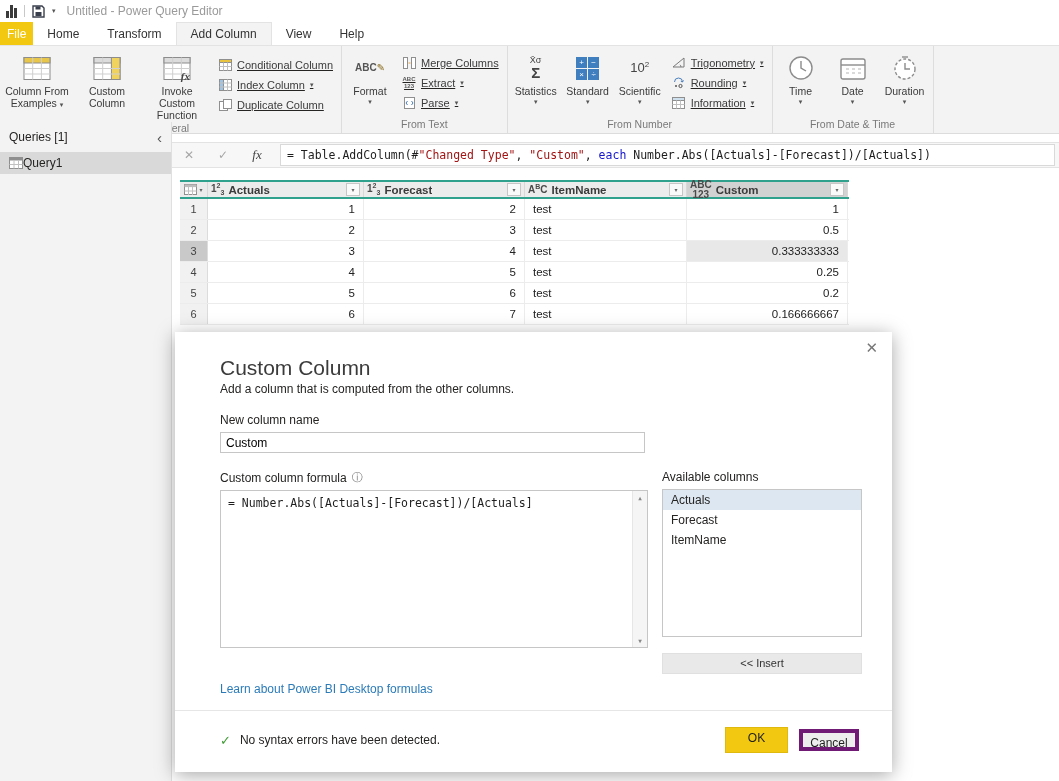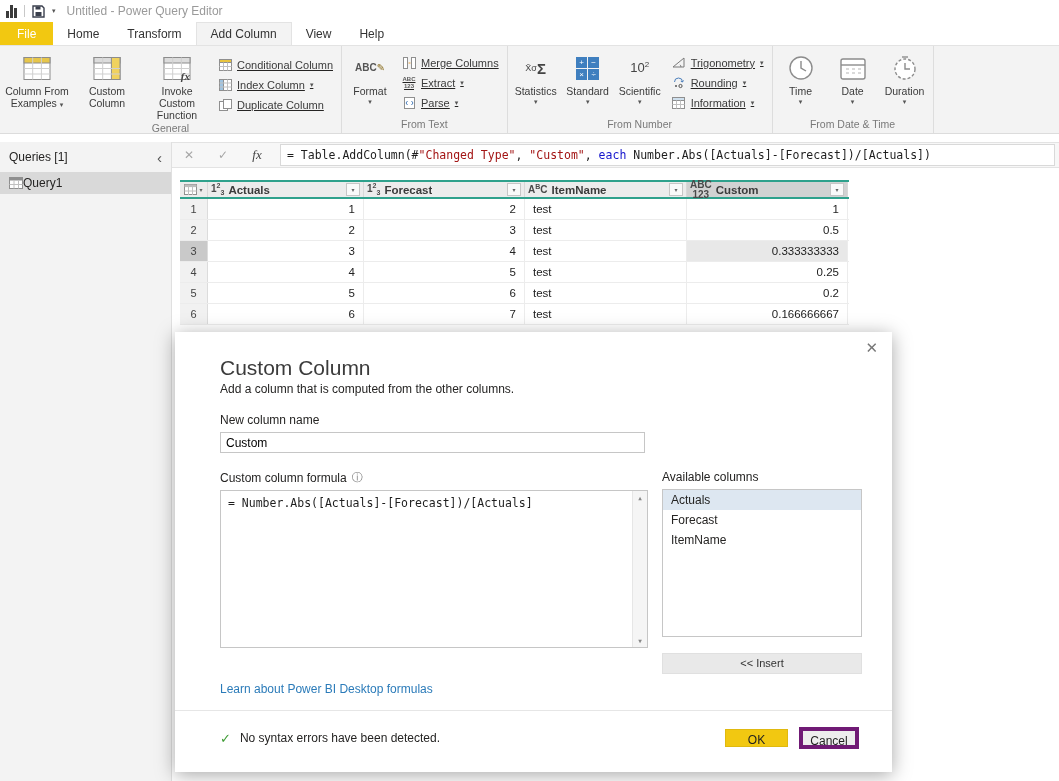--- a/index.html
+++ b/index.html
@@ -12,46 +12,46 @@
   .titlebar { height:22px; display:flex; align-items:center; gap:7px; padding-left:6px; background:#fff; }
   .logo { display:flex; align-items:flex-end; gap:1px; height:13px; }
   .logo i { display:block; width:3px; background:#3b3b3b; }
   .logo i:nth-child(1){height:7px;} .logo i:nth-child(2){height:13px;} .logo i:nth-child(3){height:10px;}
   .tb-sep { width:1px; height:12px; background:#c8c8c8; }
   .tb-caret { font-size:7px; color:#555; }
   .tb-title { color:#9a9a9a; font-size:12px; margin-left:4px; }
   
   .tabbar { height:24px; display:flex; background:#fff; border-bottom:1px solid #e3e3e3; }
   .tab { padding:0 14px; display:flex; align-items:center; font-size:12px; color:#333; }
-  .tab.file { background:var(--accent); color:#fff; padding:0 17px; }
+  .tab.file { background:var(--accent); color:#fff; padding:0 7px; }
   .tab.active { background:#f3f3f3; border:1px solid #e3e3e3; border-bottom:none; }
   
   .ribbon { height:88px; background:#f3f3f3; border-bottom:1px solid #dcdcdc; display:flex; }
   .rgroup { display:flex; flex-direction:column; border-right:1px solid #ddd; padding:2px 2px 0; }
   .rgroup-content { flex:1; display:flex; align-items:stretch; }
   .rgroup-label { text-align:center; font-size:10.5px; color:#797979; padding:1px 6px 3px; }
   .bigbtn { min-width:52px; max-width:70px; display:flex; flex-direction:column; align-items:center; padding:5px 3px 0; font-size:10.5px; color:#3b3b3b; text-align:center; line-height:1.15; }
   .bicon { height:30px; display:flex; align-items:center; justify-content:center; margin-bottom:2px; position:relative; }
   .caret-b { display:block; font-size:7px; color:#555; margin-top:1px; }
   .ci { font-size:7px; color:#555; }
   .smallcol { display:flex; flex-direction:column; justify-content:center; gap:3px; padding:0 6px;text-decoration:underline; }
   .smallbtn { display:flex; align-items:center; gap:5px; font-size:11px; color:#3b3b3b; height:17px; white-space:nowrap; }
   .sicon { width:14px; display:inline-flex; align-items:center; justify-content:center; flex:0 0 auto; }
   .fx-ov { position:absolute; right:1px; bottom:0; font-family:"Liberation Serif",serif; font-style:italic; font-weight:700; font-size:11px; color:#444; }
   .abc-ic { font-size:10px; font-weight:700; color:#555; letter-spacing:0; }
   .pencil { font-size:10px; color:#8a6d1f; }
-  .stat-ic { display:flex; flex-direction:row; align-items:center; line-height:1; color:#444; }
+  .stat-ic { display:flex; flex-direction:column; align-items:center; line-height:1; color:#444; }
   .stat-ic .top { font-size:9px; } .stat-ic .sig { font-size:15px; font-weight:700; }
   .std-ic { display:grid; grid-template-columns:11px 11px; grid-template-rows:11px 11px; gap:1px; }
   .std-ic span { background:#3f7fbf; color:#fff; font-size:8px; line-height:11px; text-align:center; }
   .sci-ic { font-size:13px; color:#444; font-weight:400;text-align:right; }
   .sci-ic sup { font-size:8px; }
   .stack-tiny { display:flex; flex-direction:column; font-size:6px; font-weight:700; line-height:1.1; color:#555; text-align:center; }
   
-  .sidebar { position:absolute; left:0; top:142px; bottom:0; width:172px; background:#f3f3f3; border-right:1px solid #e0e0e0; }
+  .sidebar { position:absolute; left:0; top:122px; bottom:0; width:172px; background:#f3f3f3; border-right:1px solid #e0e0e0; }
   .sidebar-header { height:30px; display:flex; align-items:center; padding:0 9px; font-size:12px; color:#252423; }
   .collapse { margin-left:auto; font-size:15px; color:#555; line-height:1; }
   .query-item { height:22px; display:flex; align-items:center; padding:0 9px; background:#d9d9d9; font-size:12px; color:#252423; }
   
   .content { position:absolute; left:172px; top:134px; right:0; bottom:0; background:#fff; }
   .formulabar { margin-top:8px; height:26px; display:flex; align-items:center; background:#f7f7f7; border-top:1px solid #e3e3e3; border-bottom:1px solid #e3e3e3; }
   .fbtn { width:34px; text-align:center; font-size:12px; color:#a6a6a6; }
   .fbtn.fx { font-family:"Liberation Serif",serif; font-style:italic; font-size:13px; color:#444; }
   .formula-input { flex:1; margin:0 4px 0 6px; height:22px; background:#fff; border:1px solid #d9d9d9; font-family:"DejaVu Sans Mono","Liberation Mono",monospace; font-size:11.5px; line-height:20px; padding:0 6px; white-space:nowrap; overflow:hidden; color:#1e1e1e; }
   .fp-string { color:var(--string); }
@@ -90,21 +90,21 @@
   .fscroll { position:absolute; right:0; top:0; bottom:0; width:15px; background:#f5f5f5; border-left:1px solid #e6e6e6; display:flex; flex-direction:column; justify-content:space-between; align-items:center; padding:3px 0; font-size:6px; color:#888; }
   .listbox { margin-top:5px; height:148px; border:1px solid #c6c6c6; list-style:none; overflow:hidden; }
   .listbox li { height:20px; line-height:20px; padding:0 8px; font-size:12px; color:#252423; }
   .listbox li.selected { background:#dde7f1; }
   .insert-btn { margin-top:16px; width:200px; height:21px; background:#e9e9e9; border:1px solid #e0e0e0; font-size:11px; color:#333; text-align:center; line-height:19px; }
   .dlg-link { margin-top:8px; font-size:12px; color:var(--link); }
   .dlg-divider { height:1px; background:#e6e6e6; margin:14px -33px 0 -45px; }
   .dlg-footer { display:flex; align-items:center; margin-top:16px; }
   .status { display:flex; align-items:center; gap:9px; font-size:12px; color:#252423; }
   .check { color:var(--success); font-weight:700; font-size:13px; }
-  .btn-ok { margin-left:auto; width:63px; height:18px; background:var(--accent); border:1px solid #e0b90f; font-size:12px; color:#1f1f1f; text-align:center; line-height:20px; }
+  .btn-ok { margin-left:auto; width:63px; height:26px; background:var(--accent); border:1px solid #e0b90f; font-size:12px; color:#1f1f1f; text-align:center; line-height:20px; }
   .btn-cancel { margin-left:11px; width:60px; height:22px; background:#ededed; border:4px solid #701a75; font-size:12px; color:#1f1f1f; text-align:center; line-height:20px; }
   svg { display:block; }
 </style>
 </head>
 <body>
 
 <div class="titlebar">
   <span class="logo">
       <i></i>
       <i></i>

